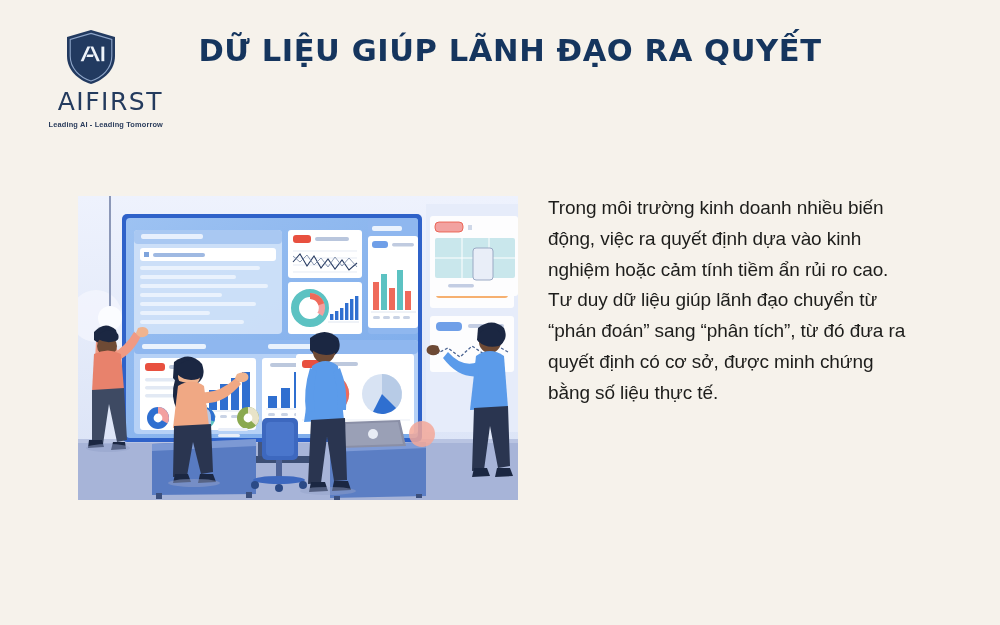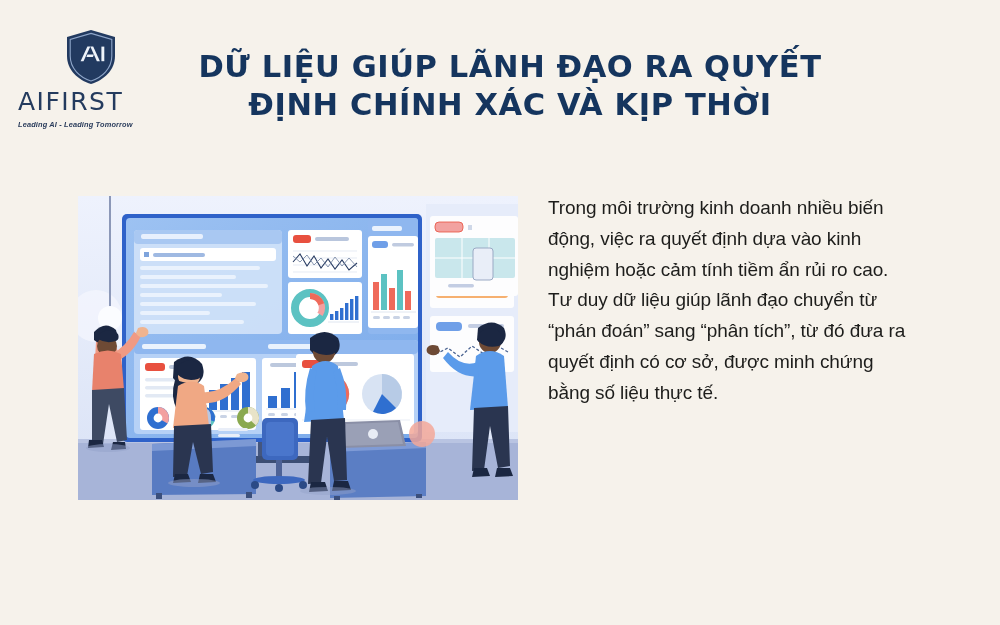--- a/index.html
+++ b/index.html
@@ -15,21 +15,21 @@
     font-family: "Liberation Sans", sans-serif;
     position: relative;
   }
 
   
   .logo-block {
     position: absolute;
     left: 18px;
     top: 28px;
     width: 145px;
-    text-align: left;
+    text-align: right;
   }
   .logo-shield-wrap {
     width: 100%;
     display: flex;
     justify-content: center;
   }
   .logo-shield { display: block; }
   .logo-wordmark {
     margin-top: 3px;
     font-family: "DejaVu Sans", sans-serif;
@@ -40,28 +40,27 @@
     line-height: 1;
   }
   .logo-tagline {
     margin-top: 7px;
     font-family: "Liberation Sans", sans-serif;
     font-size: 7.4px;
     font-weight: bold;
     letter-spacing: 0.15px;
     color: #2b3d5c;
     line-height: 1;
-    font-style: italic;
   }
 
   
   .headline {
     position: absolute;
     left: 180px;
-    top: 48px;
+    top: 32px;
     width: 660px;
     text-align: center;
     color: #15355e;
     font-family: "DejaVu Sans", sans-serif;
     font-weight: bold;
     font-size: 30.5px;
     line-height: 1.26;
     letter-spacing: 0.6px;
   }
   .headline-line { display: block; white-space: nowrap; }
@@ -105,21 +104,20 @@
       <path d="M27.3 18.6 L30.2 18.6 L36.9 33.2 L33.9 33.2 Z" fill="#eef3fa"></path>
       <rect x="38.4" y="18.6" width="2.9" height="14.6" fill="#eef3fa"></rect>
     </svg>
   </div>
   <div class="logo-wordmark">AIFIRST</div>
   <div class="logo-tagline">Leading AI - Leading Tomorrow</div>
 </div>
 
 <h1 class="headline">
   <span class="headline-line">DỮ LIỆU GIÚP LÃNH ĐẠO RA QUYẾT</span>
-  <span class="headline-line">ĐỊNH CHÍNH XÁC VÀ KỊP THỜI</span>
 </h1>
 
 <div class="illustration">
   <svg width="440" height="304" viewBox="0 0 440 304" aria-hidden="true">
     <defs>
       <clipPath id="frameClip">
           <rect x="0" y="0" width="440" height="304"></rect>
         </clipPath>
       <linearGradient id="wallGrad" x1="0" y1="0" x2="0" y2="1">
         <stop offset="0" stop-color="#eef2fd"></stop>

